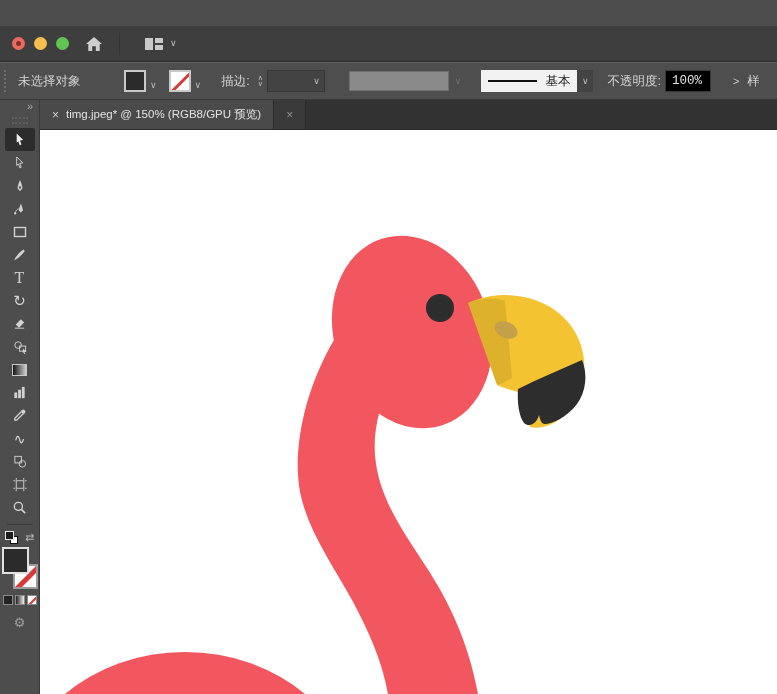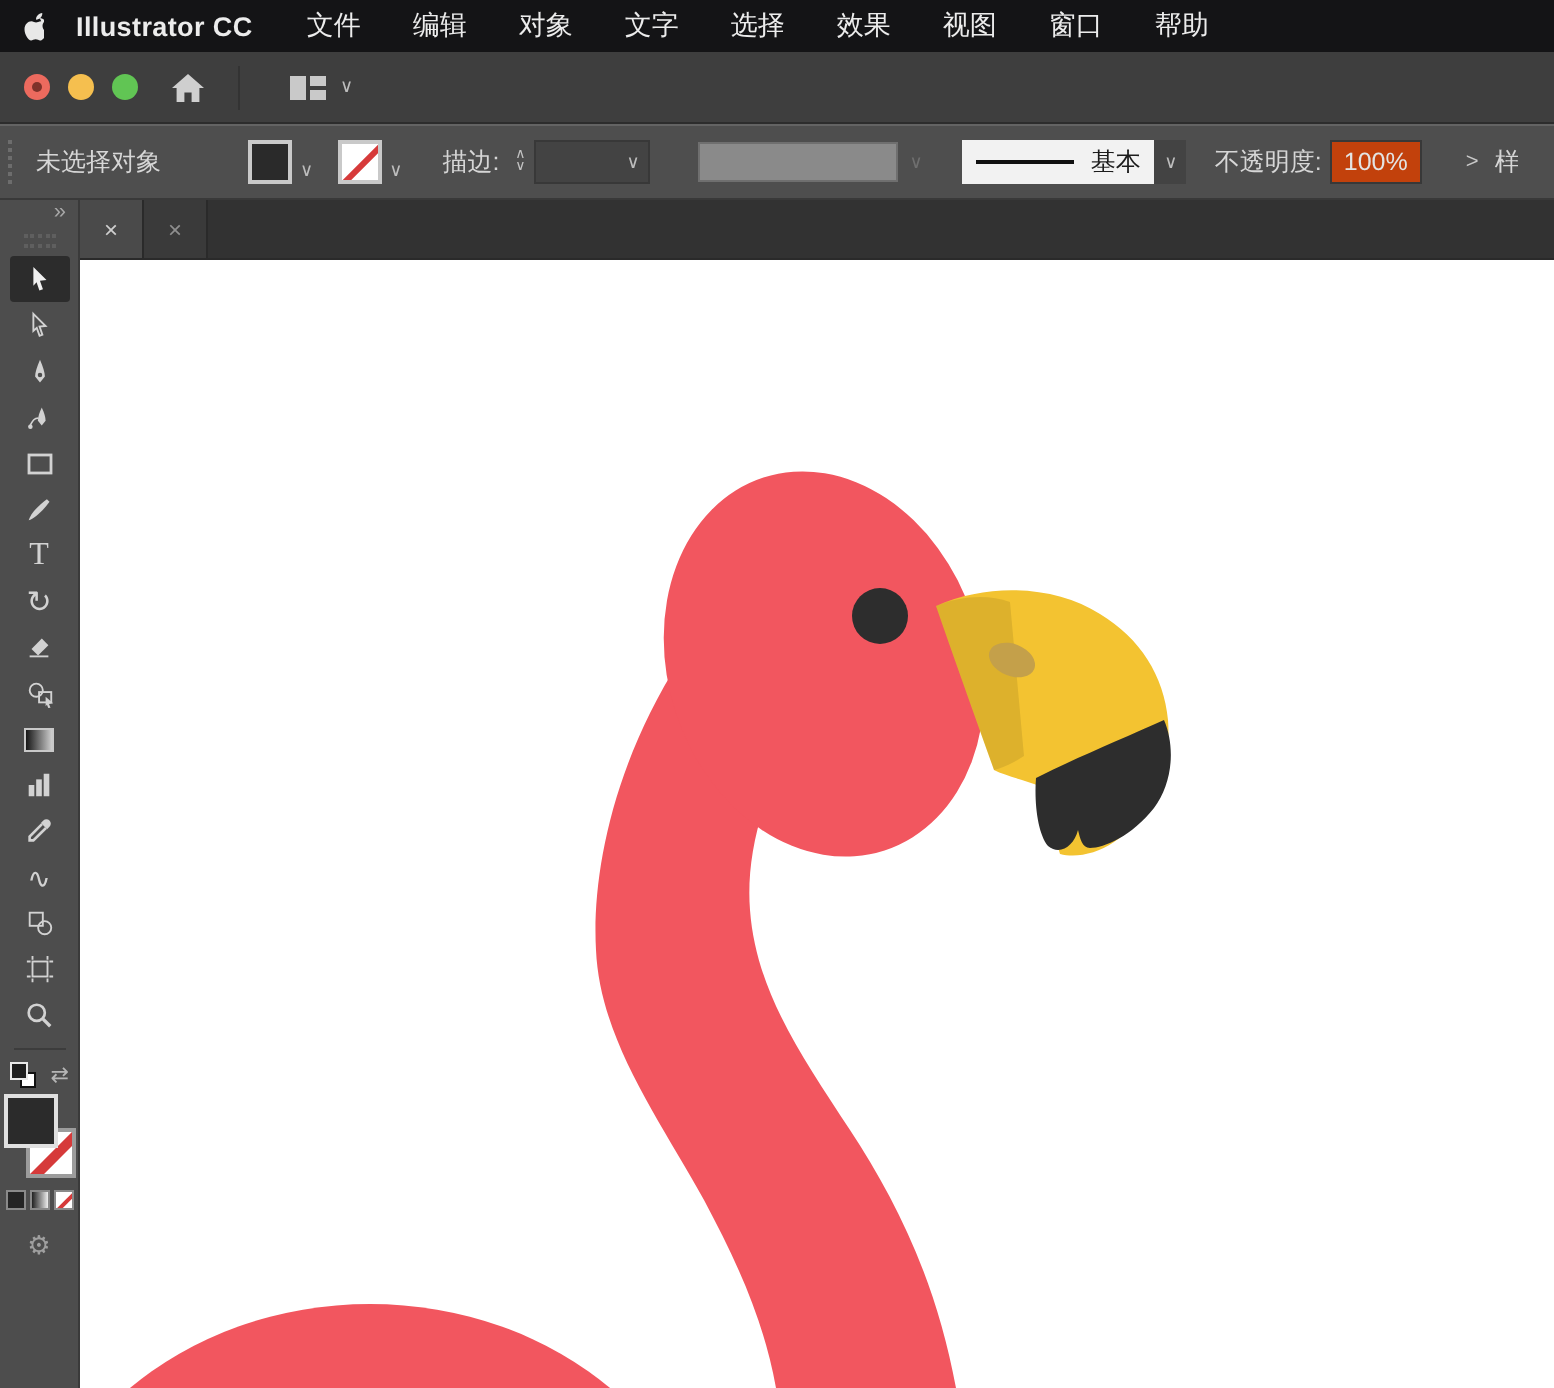--- a/index.html
+++ b/index.html
@@ -50,21 +50,21 @@
   .cb-label { margin-left:20px;text-align:right; }
   .stepper { display:flex; flex-direction:column; margin-left:8px; color:#c3c3c3; font-size:7px; line-height:6px; }
   .dd-dark { width:58px; height:22px; background:#434343; border:1px solid #383838; margin-left:4px; display:flex; align-items:center; justify-content:flex-end; padding-right:4px; }
   .width-profile { width:100px; height:20px; background:#8a8a8a; border:1px solid #6f6f6f; margin-left:24px; }
   .wp-chev { margin-left:6px; color:#6f6f6f; font-size:9px; }
   .brush-dd { margin-left:20px; display:flex; align-items:center; }
   .brush-face { width:96px; height:22px; background:#f2f2f2; color:#1c1c1c; display:flex; align-items:center; padding:0 7px; gap:8px; }
   .brush-line { flex:1; height:2px; background:#111; }
   .brush-chevbox { width:16px; height:22px; background:#434343; display:flex; align-items:center; justify-content:center; }
   .op-label { margin-left:14px; }
-  .op-field { width:46px; height:22px; background:#c2410c; border:1px solid #383838; margin-left:4px; display:flex; align-items:center; padding-left:6px; color:#e3e3e3; }
+  .op-field { width:46px; height:22px; background:#000000; border:1px solid #383838; margin-left:4px; display:flex; align-items:center; padding-left:6px; color:#e3e3e3;font-family:Liberation Mono, monospace; }
   .cb-more { margin-left:22px; color:#c9c9c9; font-size:11px; }
   .cb-clip { margin-left:8px; width:12px; overflow:hidden; }
   
   .dock {
     position:absolute; left:0; top:100px; width:40px; height:594px;
     background:#4d4d4d; border-right:1px solid #3a3a3a;
     display:flex; flex-direction:column; align-items:center;
   }
   .dock-head { width:100%; height:14px; display:flex; justify-content:flex-end; padding:0 6px; color:#a8a8a8; font-size:11px; line-height:12px; }
   .dock-grip { width:16px; border-top:2px dotted #5f5f5f; border-bottom:2px dotted #5f5f5f; height:7px; margin:3px 0 4px; }
@@ -106,37 +106,20 @@
     position:absolute; left:40px; top:130px; width:737px; height:564px;
     background:#ffffff; overflow:hidden;
   }
   .canvas svg { position:absolute; left:0; top:0; }
 </style>
 </head>
 <body>
 
 <div class="app">
 
-  <div class="menubar">
-    <span class="apple">
-      <svg width="13" height="15" viewBox="0 0 16 18">
-          <path fill="#e8e8e8" d="M11.2 4.6c.9 0 2.1-.6 2.8-1.4.6-.7 1.1-1.8.9-2.8-1 0-2.2.7-2.9 1.5-.6.7-1.1 1.7-.8 2.7zm3.1.8c-1.4 0-2.5.8-3.2.8-.7 0-1.7-.8-2.9-.8-2 .1-4.2 1.8-4.2 5 0 3.2 2.3 6.9 4.1 6.9.7 0 1.7-.7 2.8-.7 1 0 1.9.7 2.7.7 1.8 0 3.9-3.4 4.1-5.1-1.7-.8-2.6-2.3-2.6-3.9 0-1.4.7-2.4 1.6-3.1-.8-1-2.1-1.8-3.4-1.8z"></path>
-        </svg>
-    </span>
-    <span class="appname">Illustrator CC</span>
-    <span class="mitem">文件</span>
-    <span class="mitem">编辑</span>
-    <span class="mitem">对象</span>
-    <span class="mitem">文字</span>
-    <span class="mitem">选择</span>
-    <span class="mitem">效果</span>
-    <span class="mitem">视图</span>
-    <span class="mitem">窗口</span>
-    <span class="mitem">帮助</span>
-  </div>
 
   <div class="titlebar">
     <span class="tl red"></span>
     <span class="tl yellow"></span>
     <span class="tl green"></span>
     <span class="home-btn" style="margin-left:10px;">
       <svg width="18" height="16" viewBox="0 0 18 16">
           <path fill="#cfcfcf" d="M9 1 L17 8 L14.7 8 L14.7 15 L10.8 15 L10.8 10.2 L7.2 10.2 L7.2 15 L3.3 15 L3.3 8 L1 8 Z"></path>
         </svg>
     </span>
@@ -298,20 +281,21 @@
       <span class="mode-chip mode-grad"></span>
       <span class="mode-chip mode-none"></span>
     </div>
 
     <span class="dock-gear">⚙</span>
   </div>
 
   <div class="tabbar">
     <div class="tab active">
       <span class="close">×</span>
+      <span>timg.jpeg* @ 150% (RGB8/GPU 预览)</span>
     </div>
     <div class="tab inactive">
       <span class="close">×</span>
     </div>
   </div>
 
   <div class="canvas">
     <svg width="737" height="564" viewBox="40 130 737 564" preserveAspectRatio="none">
 
       <path d="M340 330 C305 385 296 440 298 475 C300 520 330 560 352 600 C368 630 382 660 388 694 L478 694 C468 640 448 600 425 565 C400 527 378 495 375 455 C373 430 380 398 398 370 Z" fill="#f2565f"></path>

